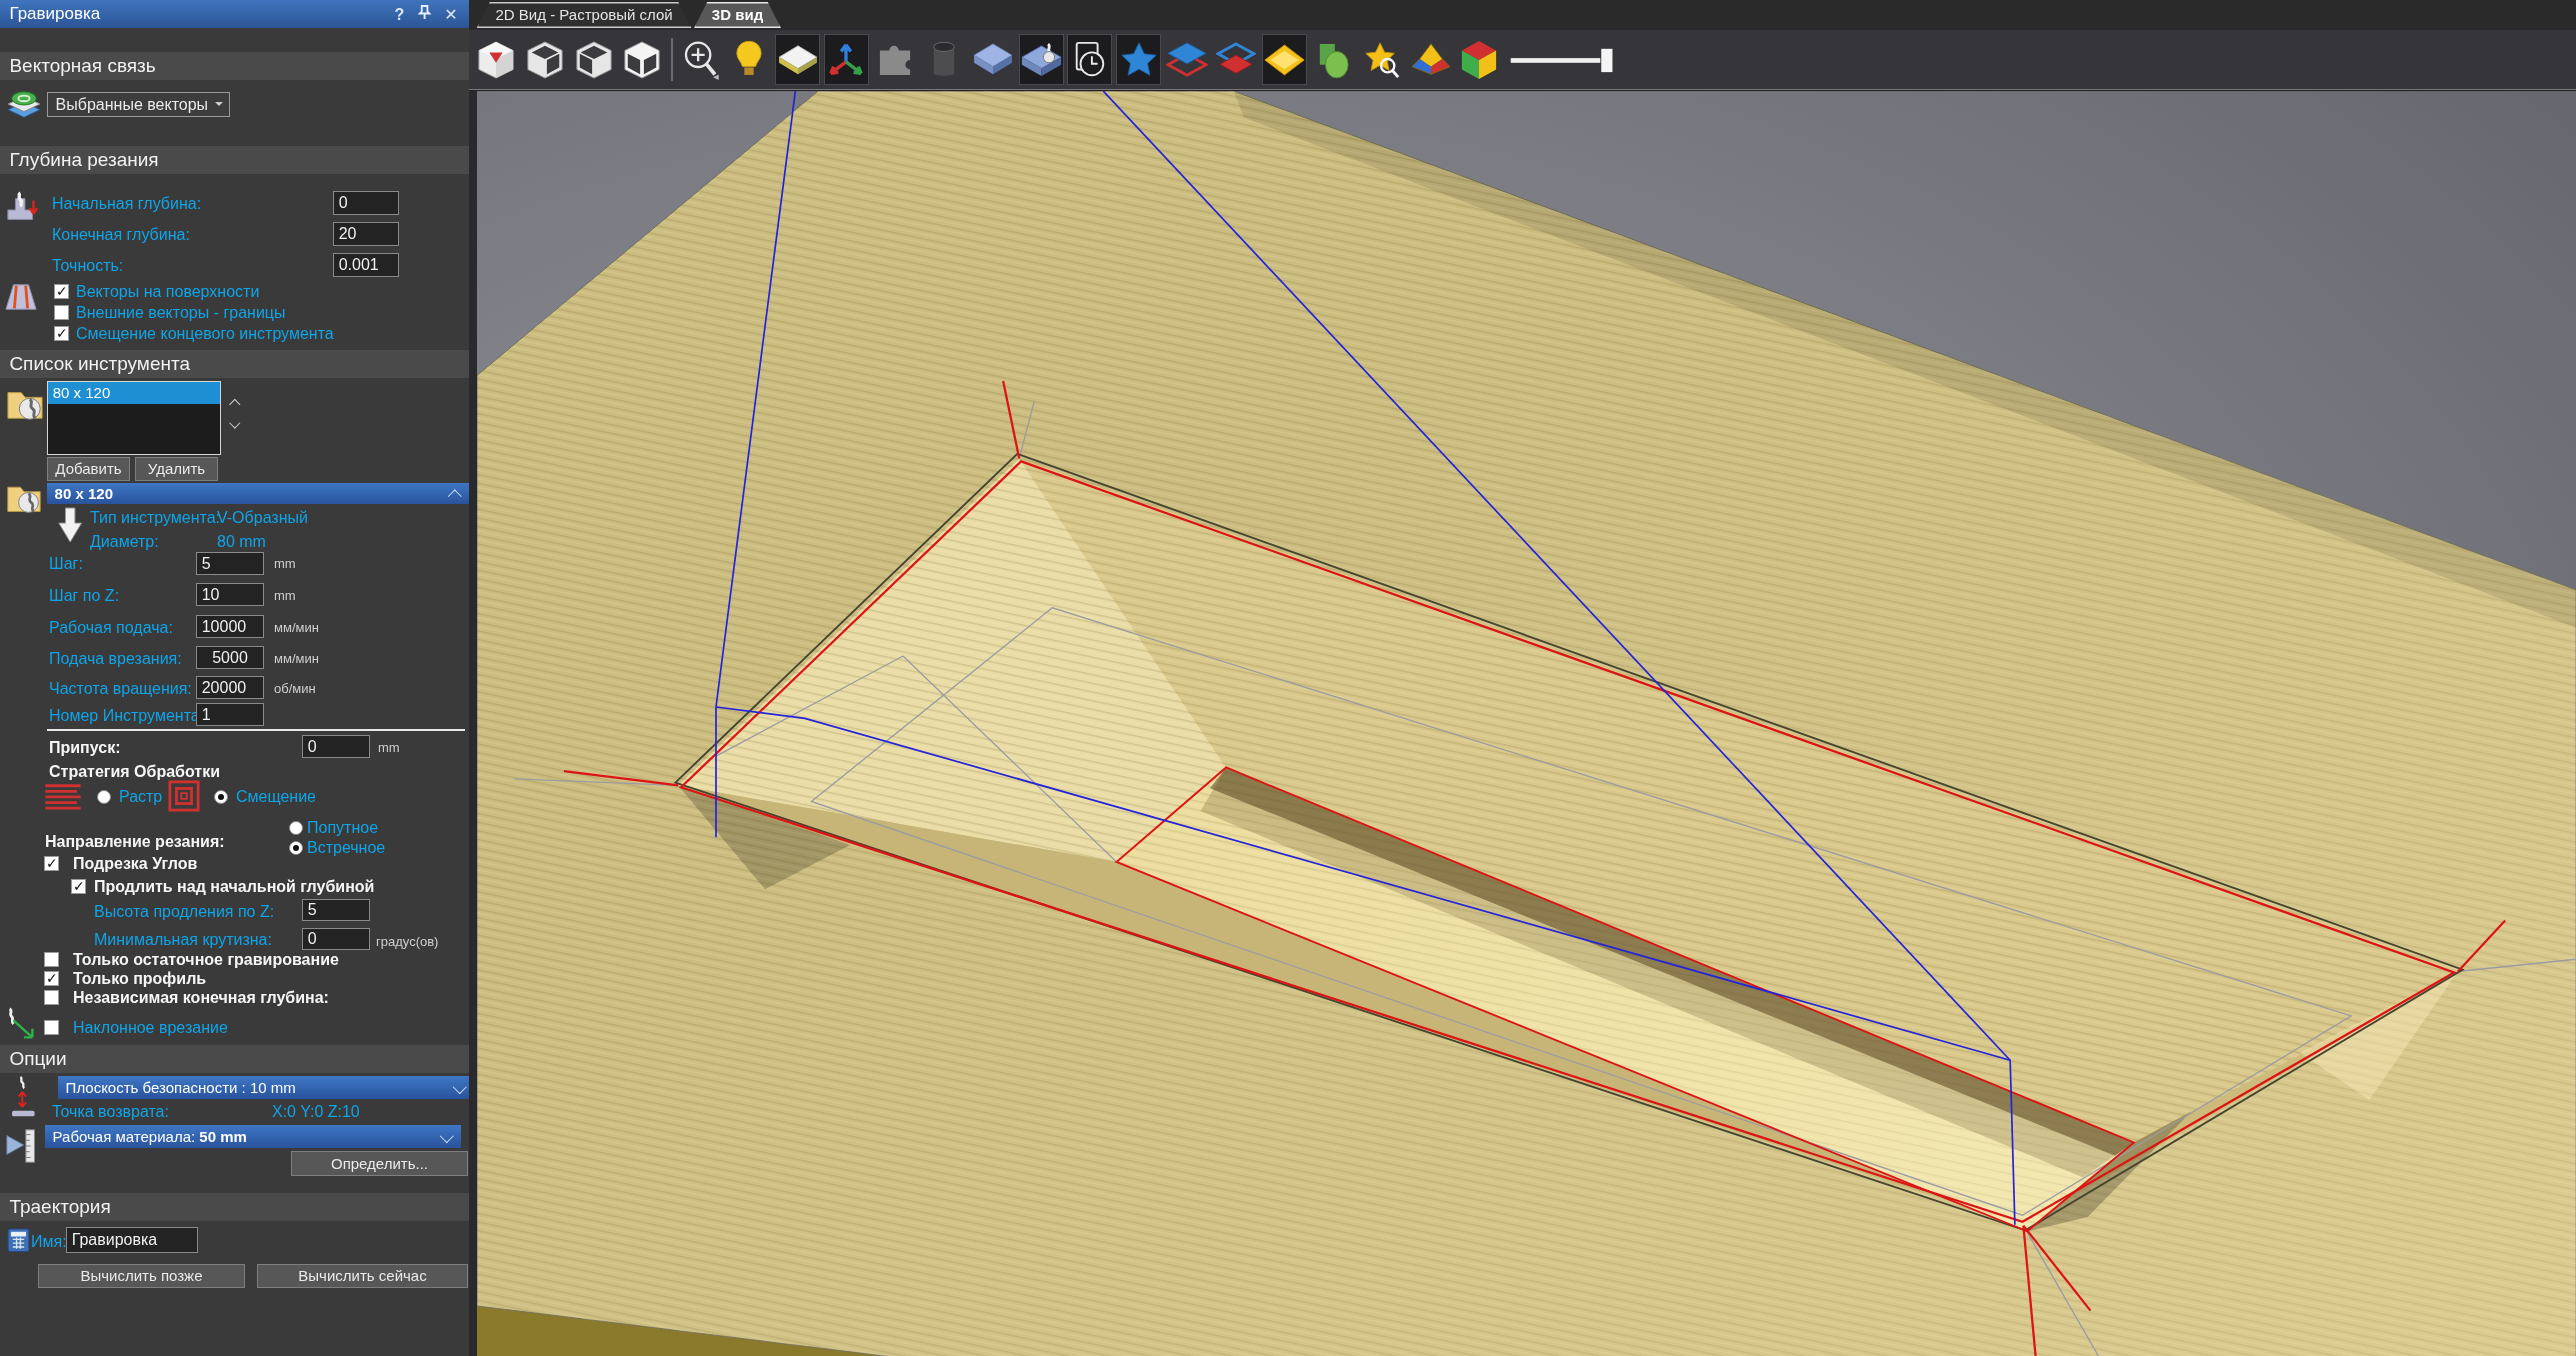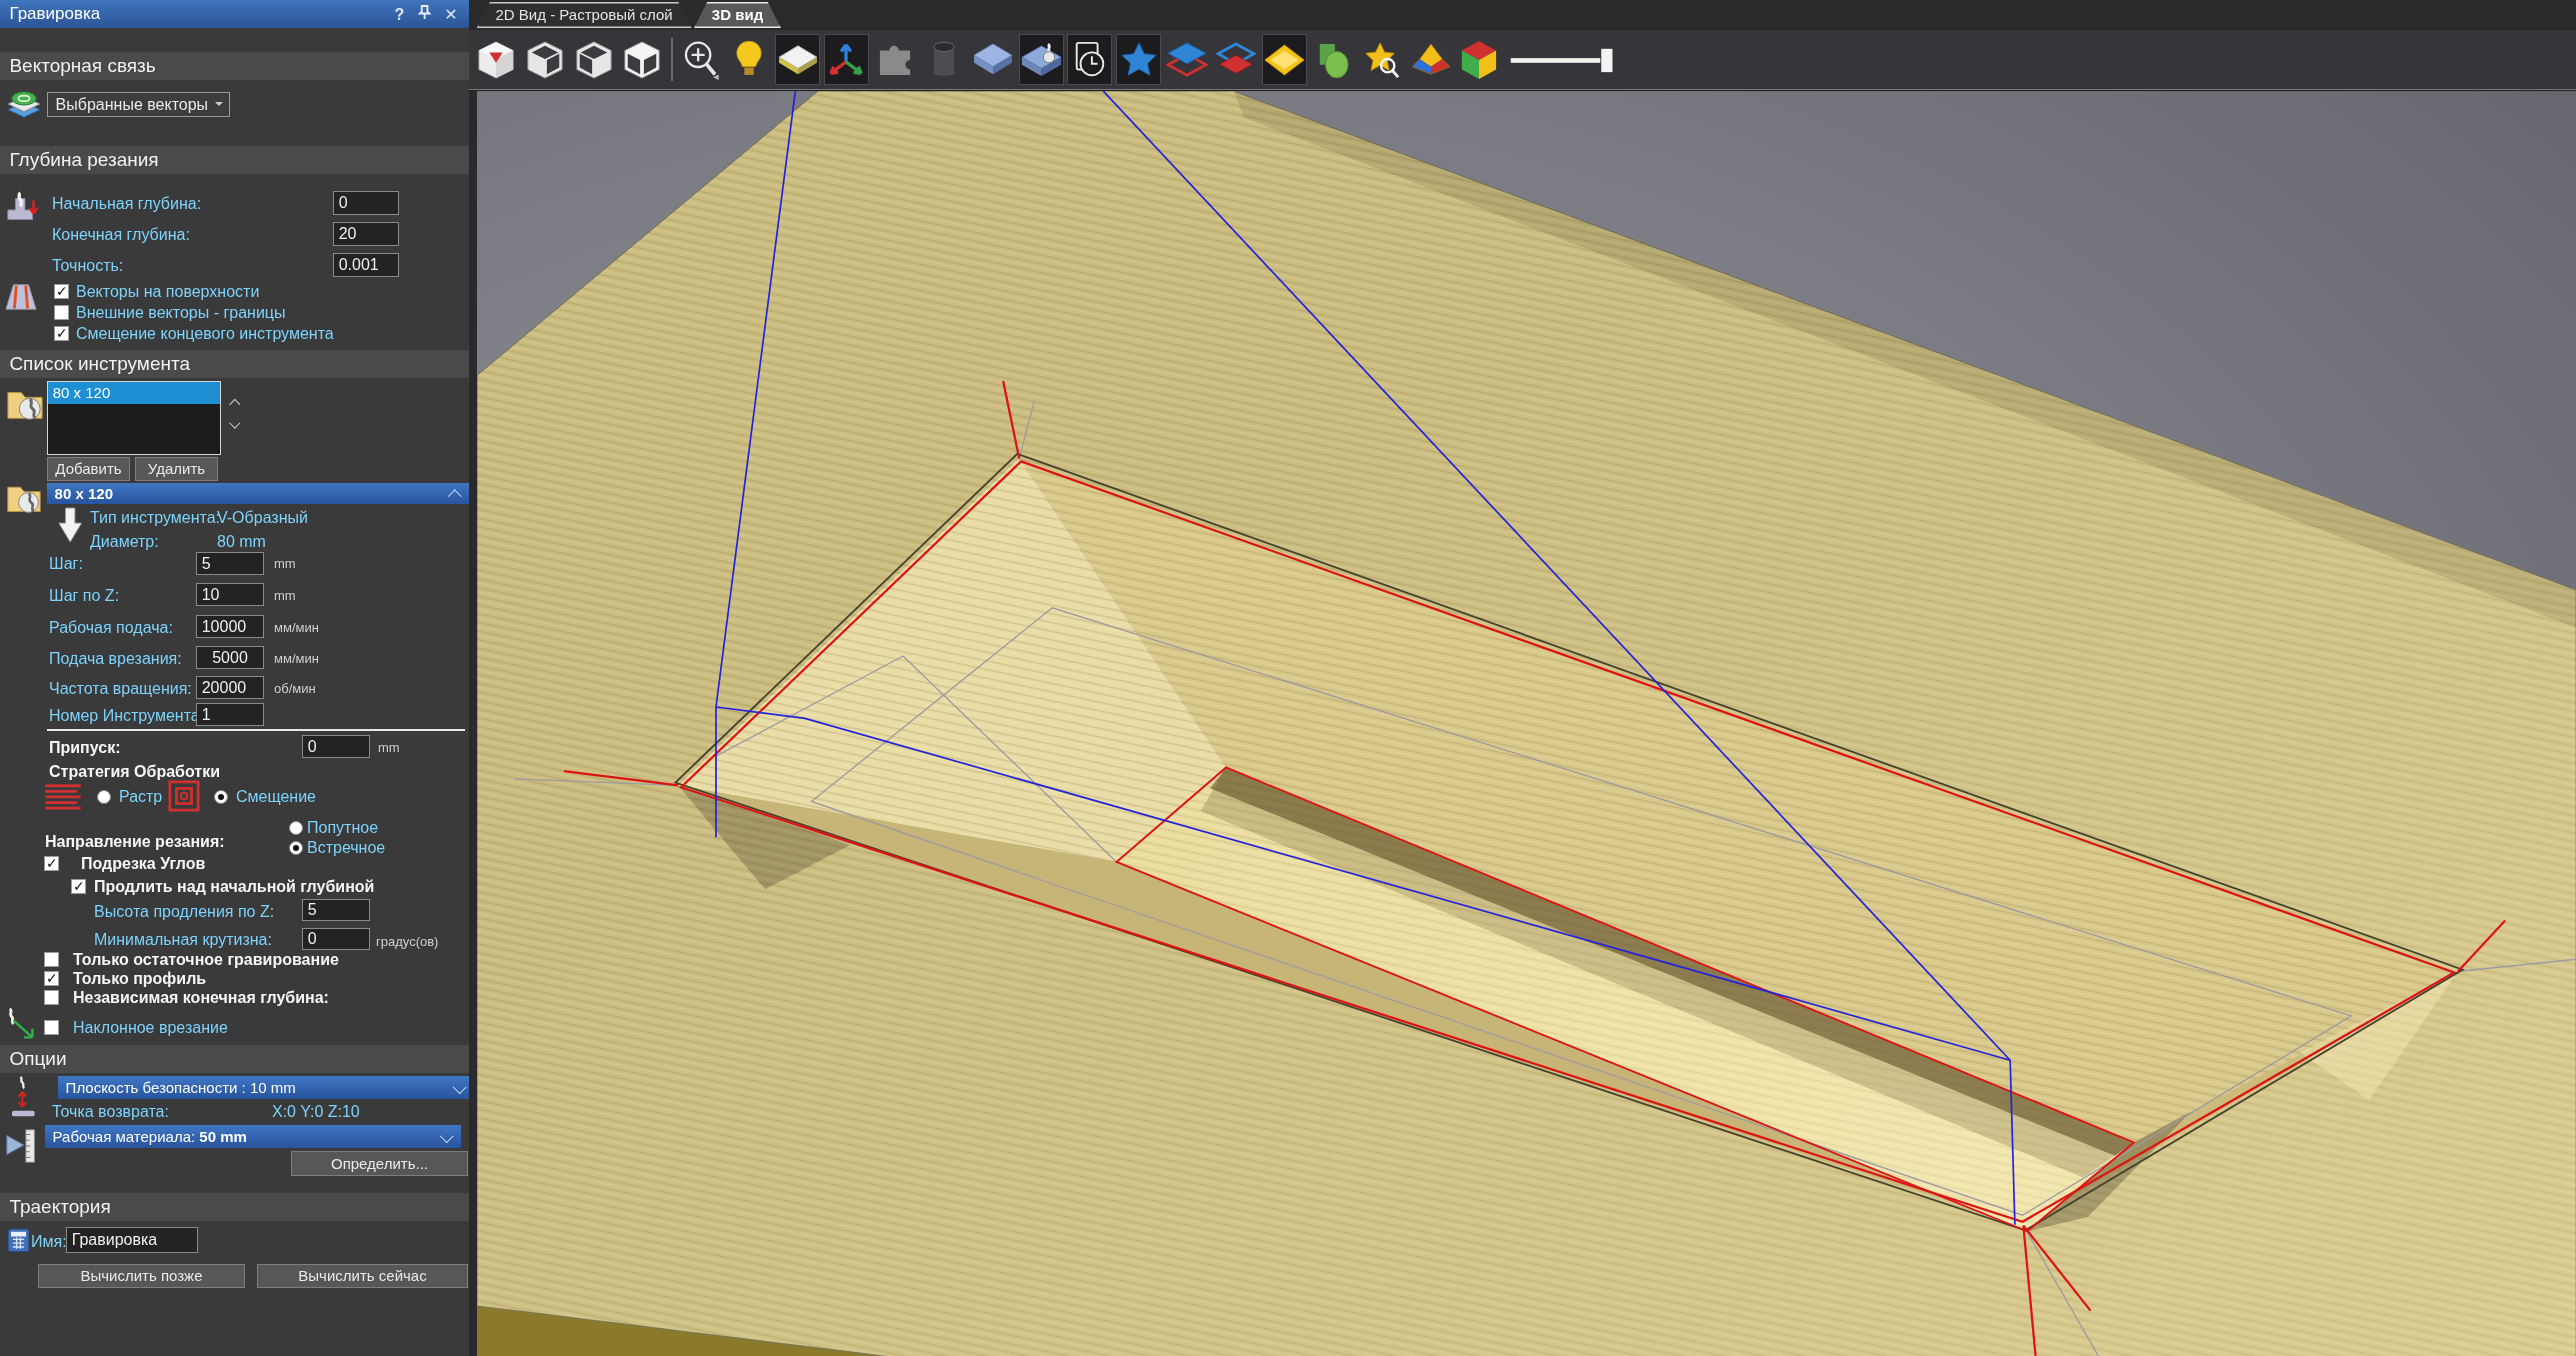--- a/index.html
+++ b/index.html
@@ -9,21 +9,21 @@
   .a{position:absolute;}
   
   #panel{left:0;top:0;width:469px;height:1356px;background:#3a3a3a;}
   #titlebar{left:0;top:0;width:469px;height:28px;background:linear-gradient(#3f74bd,#2c5596);
             color:#fff;font-size:17px;line-height:28px;}
   #titlebar .t{position:absolute;left:9.4px;top:0;}
   .tbico{position:absolute;top:2.8px;width:21px;height:23px;color:#dfe7f5;font-size:16px;
          text-align:center;line-height:23px;font-weight:bold;}
   .sec{left:0;width:469px;height:28px;background:#4a4a4a;color:#f1f1f1;font-size:19px;
        line-height:28px;padding-left:9.4px;box-sizing:border-box;}
-  .lbl{font-size:16px;color:#7dd3fc;white-space:nowrap;}
+  .lbl{font-size:16px;color:#0ea5e9;white-space:nowrap;}
   .lblb{font-size:16px;color:#f6f6f6;font-weight:bold;white-space:nowrap;}
   .unit{font-size:13px;color:#d0d0d0;white-space:nowrap;}
   .fld{position:absolute;background:#232323;border:0.9px solid #8a8a8a;color:#f0f0f0;
        font-size:16px;font-family:"Liberation Sans",sans-serif;padding:0 4.7px;box-sizing:border-box;}
   .btn{position:absolute;background:#575757;border:0.9px solid #7e7e7e;color:#eaeaea;
        font-size:15px;text-align:center;cursor:default;}
   .cb{position:absolute;width:15px;height:15px;background:#fff;border:0.9px solid #9a9a9a;
       box-sizing:border-box;}
   .cb.on::after{content:"\2713";position:absolute;left:0.9px;top:-1.9px;color:#101010;
       font-size:14px;font-weight:bold;}
@@ -203,21 +203,21 @@
     <span class="radio a on" style="left:214px;top:790px;"></span>
     <span class="a lbl" style="left:236px;top:788px;">Смещение</span>
 
     <span class="a lblb" style="left:45px;top:833px;">Направление резания:</span>
     <span class="radio a" style="left:289px;top:821px;"></span>
     <span class="a lbl" style="left:307px;top:819px;">Попутное</span>
     <span class="radio a on" style="left:289px;top:841px;"></span>
     <span class="a lbl" style="left:307px;top:839px;">Встречное</span>
 
     <span class="cb a on" style="left:44px;top:856px;"></span>
-    <span class="a lblb" style="left:81px;top:855px;">Подрезка Углов</span>
+    <span class="a lblb" style="left:73px;top:855px;">Подрезка Углов</span>
     <span class="cb a on" style="left:71px;top:879px;"></span>
     <span class="a lblb" style="left:94px;top:878px;">Продлить над начальной глубиной</span>
     <span class="a lbl" style="left:94px;top:903px;">Высота продления по Z:</span>
     <input class="fld" style="left: 302px; top: 899px; width: 68px; height: 22px;" value="5">
     <span class="a lbl" style="left:94px;top:931px;">Минимальная крутизна:</span>
     <input class="fld" style="left: 302px; top: 928px; width: 68px; height: 22px;" value="0">
     <span class="a unit" style="left:376px;top:934px;">градус(ов)</span>
 
     <span class="cb a" style="left:44px;top:952px;"></span>
     <span class="a lblb" style="left:73px;top:951px;">Только остаточное гравирование</span>

